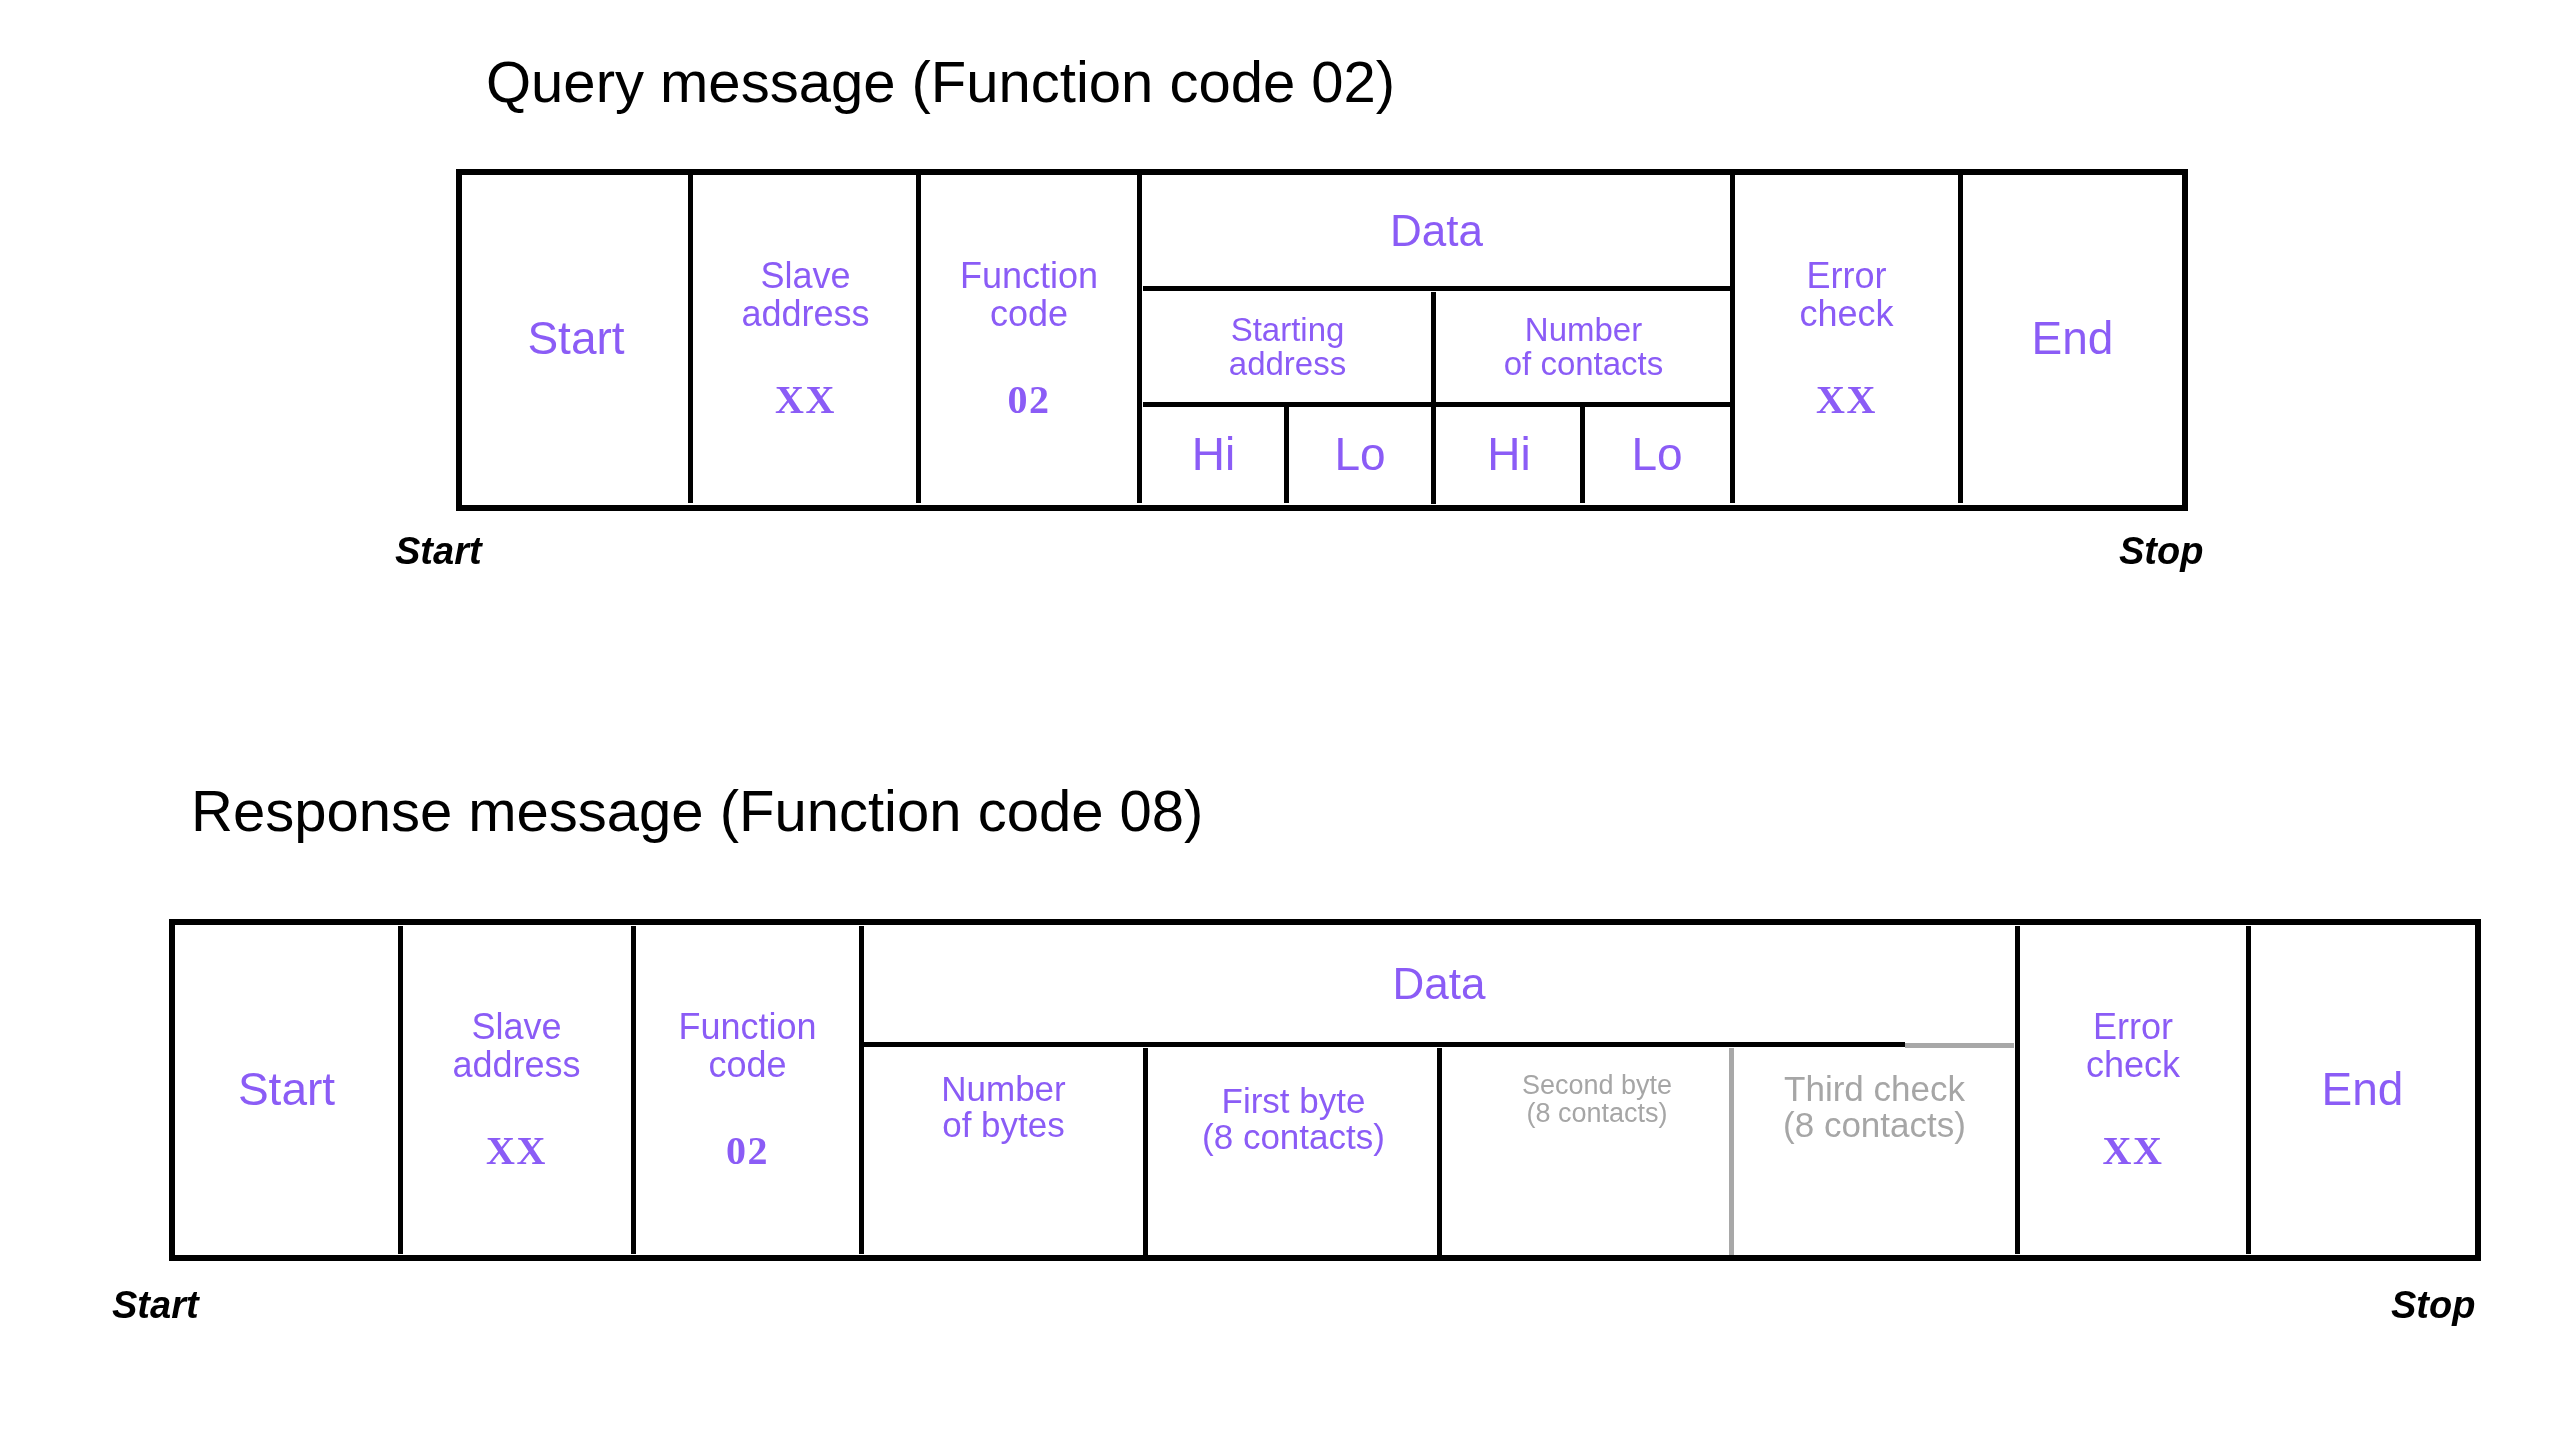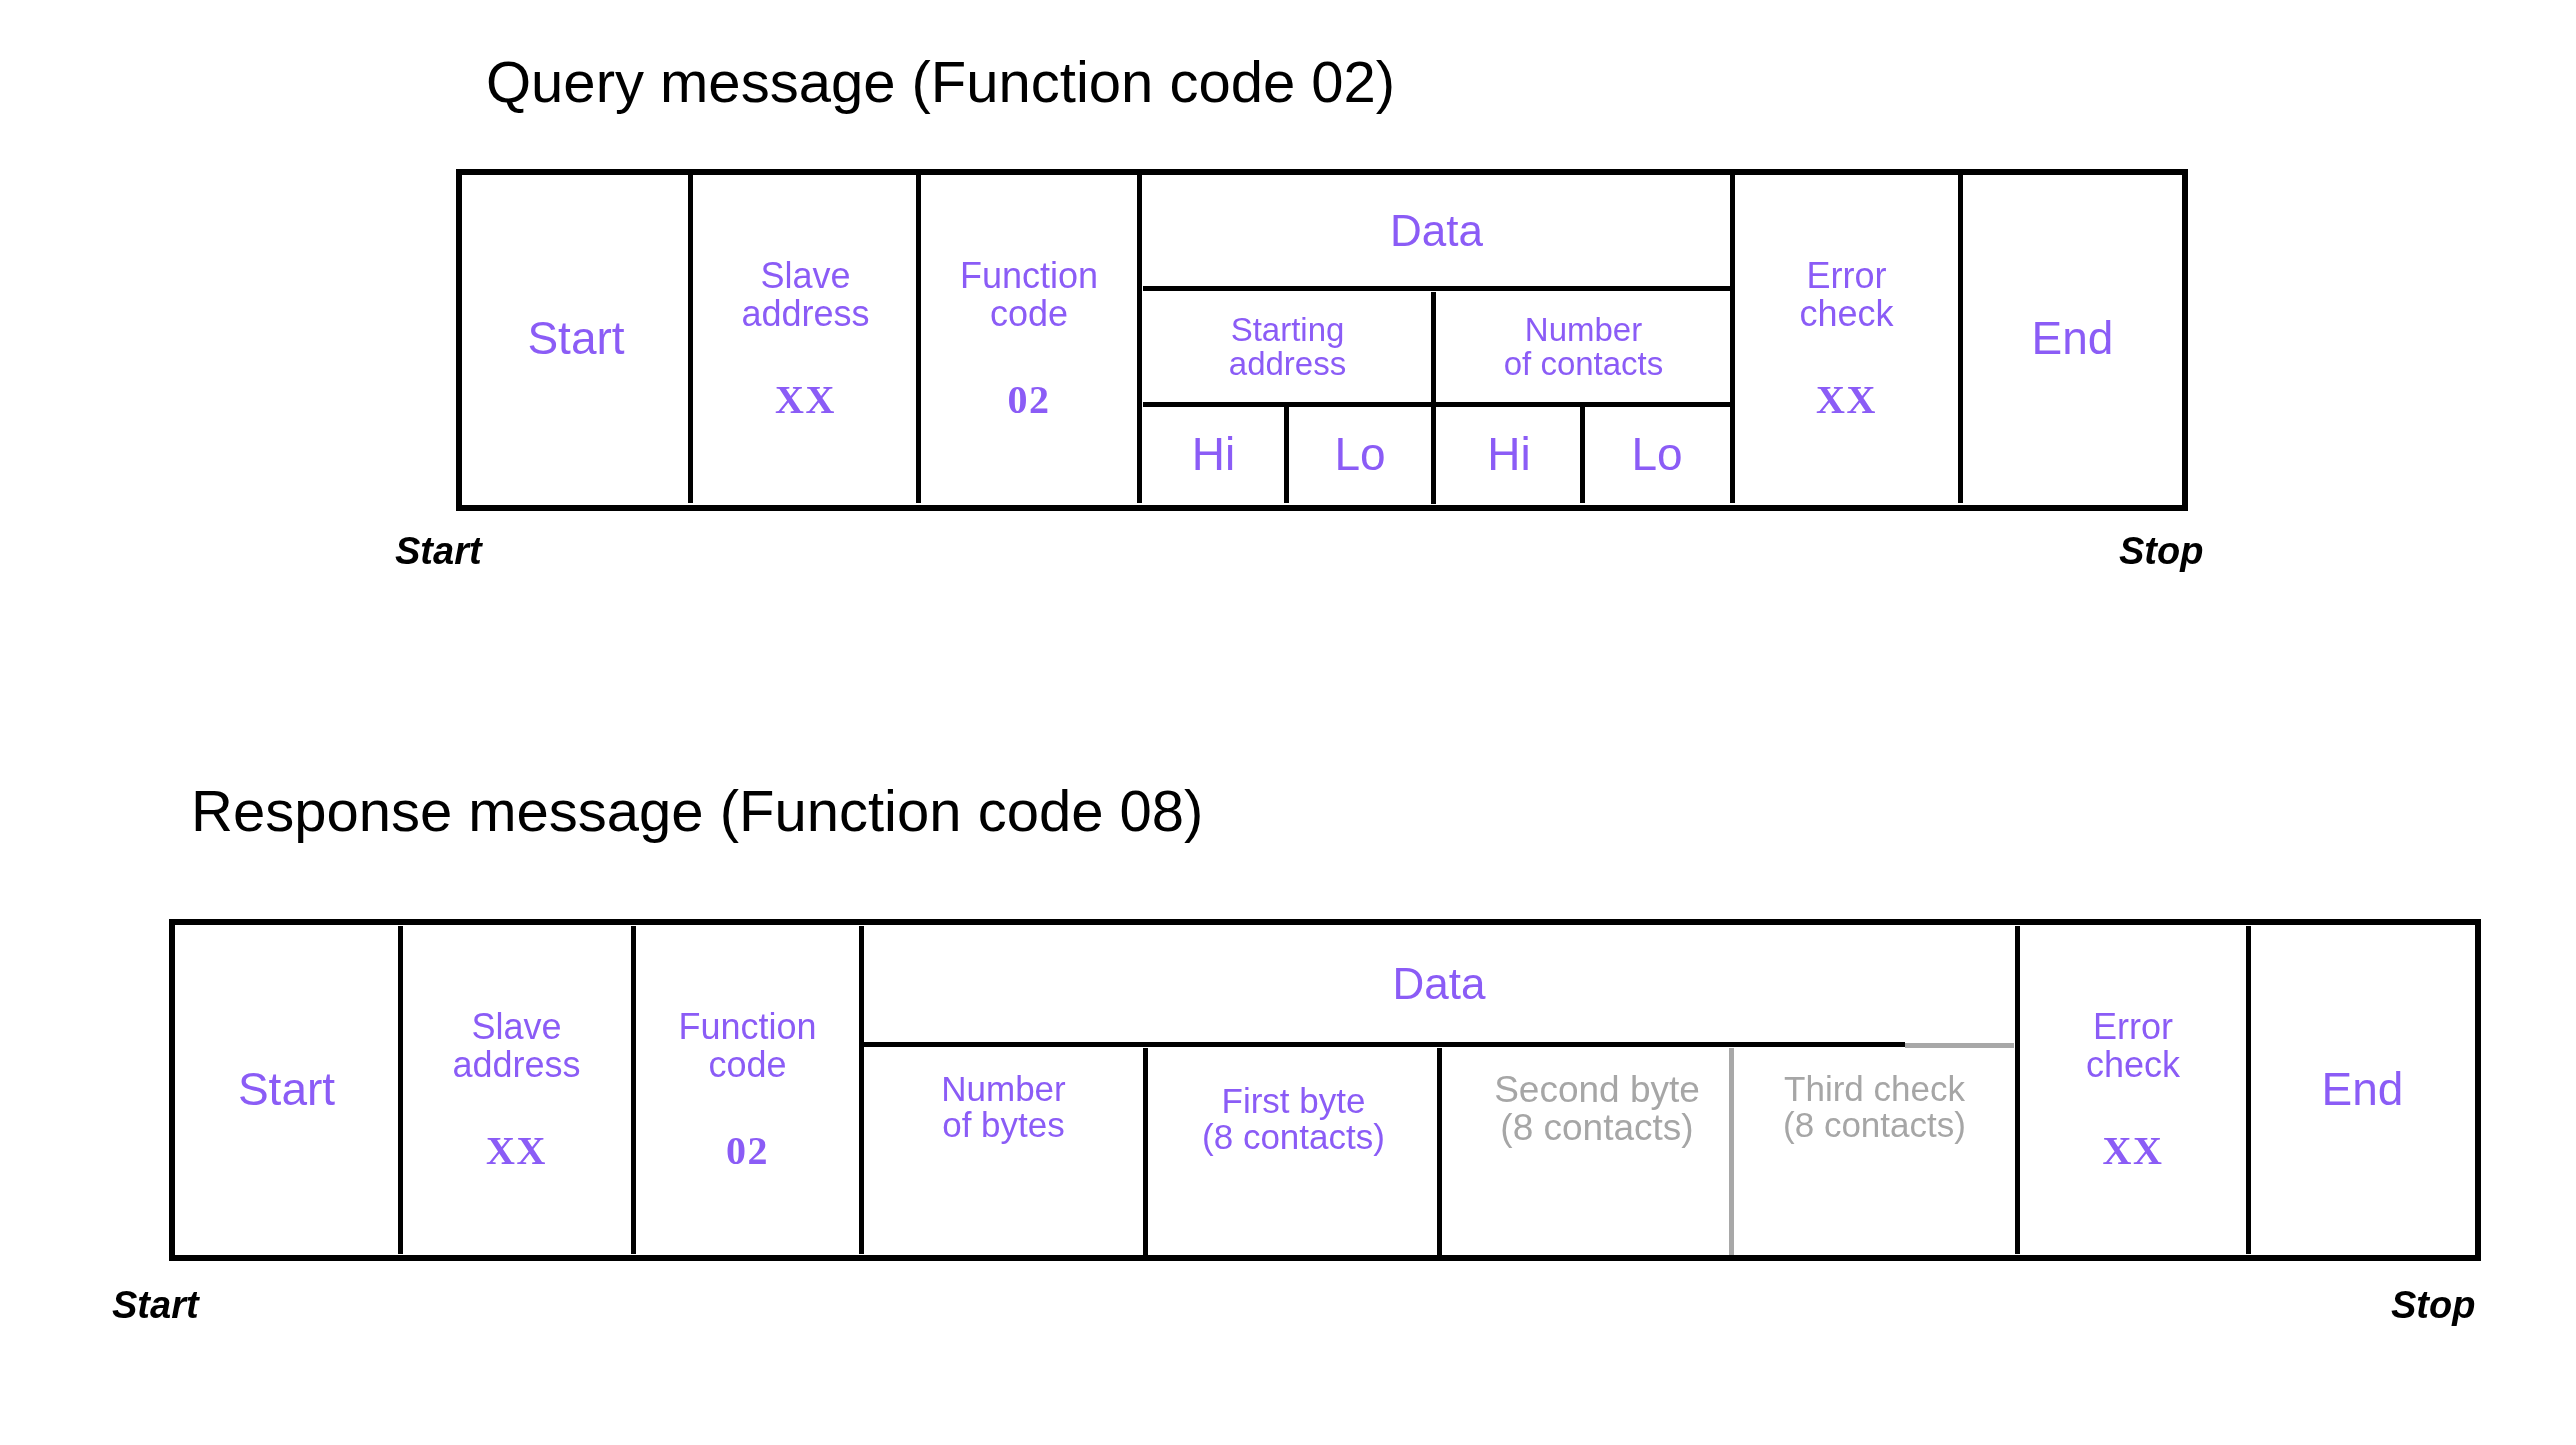--- a/index.html
+++ b/index.html
@@ -181,21 +181,21 @@
   <div class="cell" style="left:864px;top:1048px;width:279px;height:207px;justify-content:flex-start;padding-top:23px;font-size:35px;">
     <span class="lines">Number</span>
     <span class="lines">of bytes</span>
   </div>
 
   <div class="cell" style="left:1149px;top:1048px;width:289px;height:207px;justify-content:flex-start;padding-top:23px;font-size:35px;margin-top:12px;">
     <span class="lines">First byte</span>
     <span class="lines">(8 contacts)</span>
   </div>
 
-  <div class="cell muted" style="left:1443px;top:1048px;width:308px;height:207px;justify-content:flex-start;padding-top:23px;font-size:37px;">
+  <div class="cell muted" style="left:1443px;top:1048px;width:308px;height:207px;justify-content:flex-start;padding-top:23px;font-size:27px;">
     <span class="lines">Second byte</span>
     <span class="lines">(8 contacts)</span>
   </div>
 
   <div class="cell muted" style="left:1734px;top:1048px;width:281px;height:207px;justify-content:flex-start;padding-top:23px;font-size:35px;">
     <span class="lines">Third check</span>
     <span class="lines">(8 contacts)</span>
   </div>
 
   <div class="cell" style="left:2020px;top:926px;width:226px;height:328px;">

